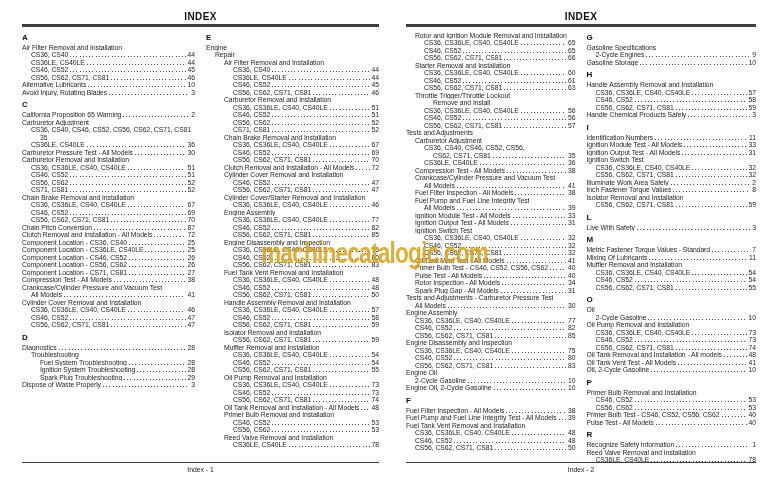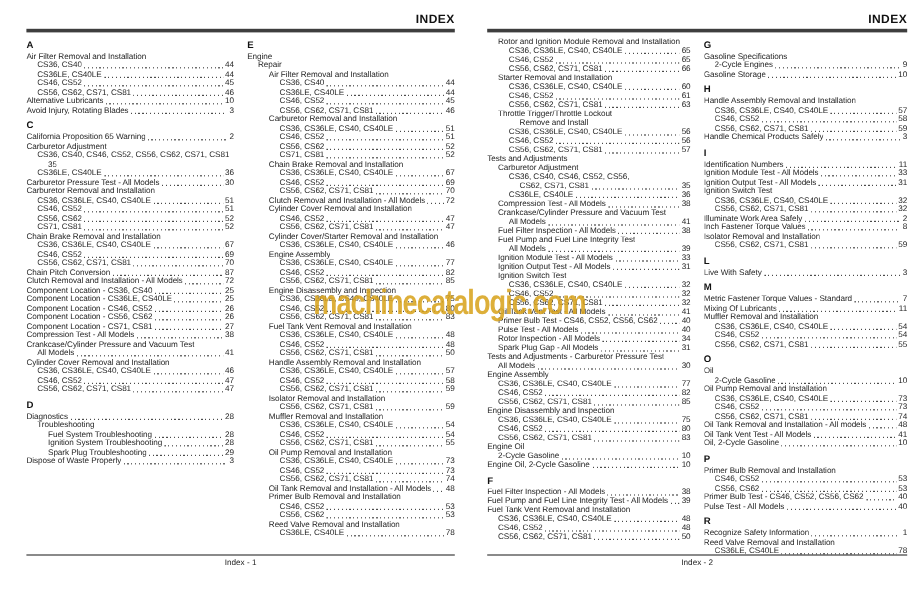--- a/index.html
+++ b/index.html
@@ -4,21 +4,21 @@
 <style>
   html,body{margin:0;padding:0;}
   body{
     width:768px;height:497px;background:#ffffff;position:relative;overflow:hidden;
     font-family:"Liberation Sans","DejaVu Sans",sans-serif;color:#1e1e1e;
   }
   .page{position:absolute;top:8px;height:472px;}
   #page1{left:15px;width:371px;}
   #page2{left:399px;width:364px;}
   .page-inner{padding:0 7px;}
-  .title{text-align:right;font-size:10px;font-weight:bold;letter-spacing:.4px;margin-top:3px;color:#111;}
+  .title{text-align:center;font-size:10px;font-weight:bold;letter-spacing:.4px;margin-top:3px;color:#111;}
   .rule{height:2.5px;background:#3e3e3e;margin-top:2px;}
   .cols{display:flex;gap:11px;margin-top:5px;}
   .col{flex:1 1 0;min-width:0;}
   .sec{font-size:8px;font-weight:bold;margin:4px 0 2px 0;color:#111;}
   .col .sec:first-child{margin-top:1px;}
   .row{display:flex;align-items:flex-end;font-size:6.8px;line-height:7.5px;letter-spacing:-.05px;white-space:nowrap;}
   .row .t{min-width:0;overflow:hidden;}
   .row .lead{flex:1 1 auto;min-width:4px;height:1px;margin:0 2px 1.2px 2px;align-self:flex-end;
     background:repeating-linear-gradient(to right,#4a4a4a 0,#4a4a4a 1px,transparent 1px,transparent 3.2px);}
   .row .pg{flex:0 0 auto;}

